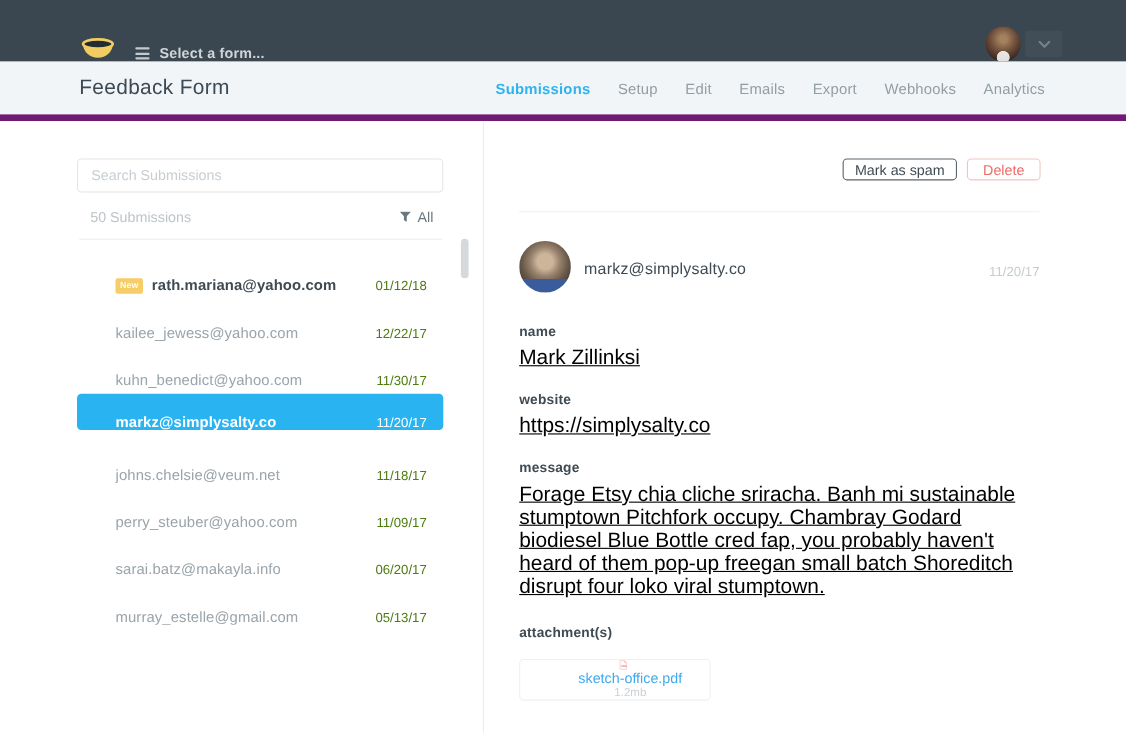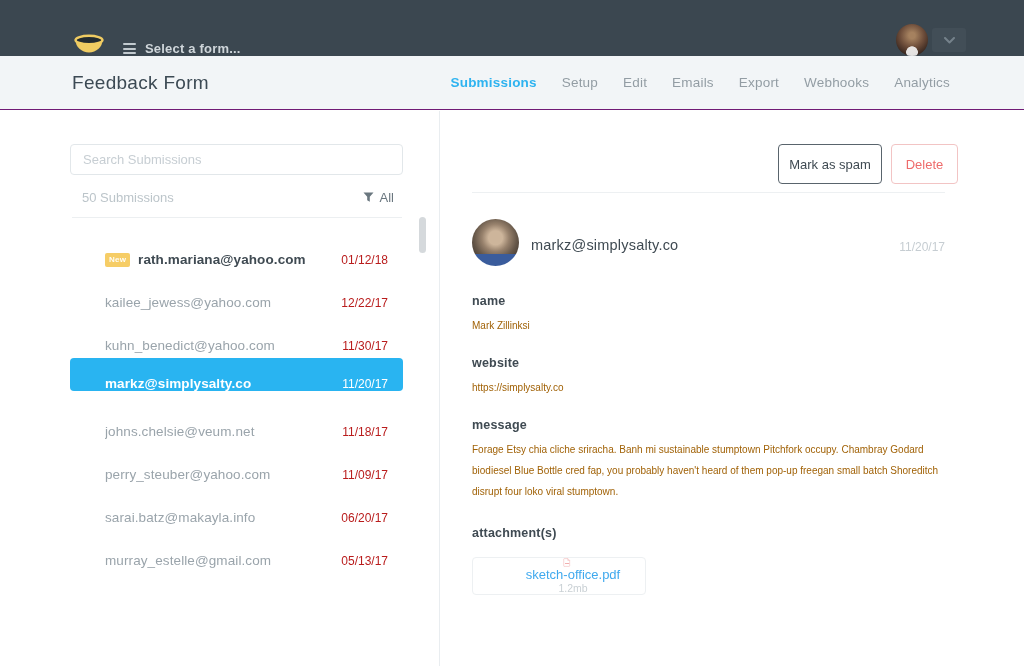--- a/index.html
+++ b/index.html
@@ -19,21 +19,21 @@
   .nav-right { margin-left:auto; margin-right:58px; display:flex; align-items:center; gap:4px; cursor:pointer; }
   .nav-avatar { width:32px; height:32px; border-radius:50%;
     background:
       radial-gradient(circle at 50% 88%, rgba(245,245,245,.9) 0 17%, rgba(245,245,245,0) 19%),
       radial-gradient(circle at 50% 36%, #a5815f 0 12%, #6e4e3b 45%, #35241d 78%, #201511 100%); }
   .chev-box { background:#424E57; border-radius:3px; width:34px; height:24px;
     display:flex; align-items:center; justify-content:center; }
 
   
   .page-header { position:absolute; left:0; top:56px; width:1024px; height:54px;
-    background:#F2F5F7; border-bottom:1px solid #701a75;
+    background:#F2F5F7; border-bottom:6px solid #701a75;
     display:flex; align-items:center; padding:0 74px 0 72px; }
   .page-title { font-size:19px; font-weight:500; color:#3C4A54; letter-spacing:.3px; }
   .tabs { margin-left:auto; display:flex; align-items:center; gap:25px; }
   .tab { font-size:13.5px; color:#939DA4; cursor:pointer; letter-spacing:.2px; }
   .tab.active { color:#2EB3F0; font-weight:700; }
 
   
   .content { position:absolute; left:0; top:111px; width:1024px; height:555px; background:#fff;padding-left:48px; }
   .left-panel { position:absolute; left:0; top:0; width:440px; height:555px;
     border-right:1px solid #E9EDF0; }
@@ -48,52 +48,52 @@
   .count-label { font-size:13px; color:#BCC5CA; }
   .filter { margin-left:auto; display:flex; align-items:center; gap:6px; cursor:pointer; }
   .filter-label { font-size:13px; color:#6A777F; }
 
   .list-divider { position:absolute; left:72px; top:106px; width:330px; height:1px; background:#ECEFF1; }
 
   .sub-list { position:absolute; left:70px; top:113px; width:333px; }
   .row { height:43px; display:flex; align-items:flex-end; padding:0 15px 0 35px; cursor:pointer; }
   .row-email { flex:1; font-size:13.5px; color:#9AA4AB; letter-spacing:.1px;
     white-space:nowrap; overflow:hidden; }
-  .row-date { font-size:12px; color:#b91c1c; }
+  .row-date { font-size:12px; color:#4d7c0f; }
   .row.unread .row-email { color:#3F4A52; font-weight:700; }
   .badge { background:#F6CD66; color:#FFFDF5; font-size:8px; font-weight:700;
     border-radius:2px; padding:3px 4px; margin-right:8px; line-height:1;
     letter-spacing:.2px; flex:none; }
   .row.selected { background:#29B4F1; border-radius:4px; height:33px; margin:5px 0; }
   .row.selected .row-email { color:#fff; font-weight:700; }
   .row.selected .row-date { color:#fff; }
 
   .scroll-thumb { position:absolute; left:419px; top:106px; width:7px; height:36px;
     background:#D5D9DC; border-radius:3.5px; cursor:pointer; }
 
   
-  .btn { position:absolute; top:33px; height:40px; background:#fff; border-radius:4px;
+  .btn { position:absolute; top:33px; height:20px; background:#fff; border-radius:4px;
     font-size:13px; font-family:"Liberation Sans", sans-serif; cursor:pointer;
-    display:flex; align-items:center; justify-content:center;margin-left:12px; }
+    display:flex; align-items:center; justify-content:center; }
   .btn-spam { left:766px; width:104px; border:1px solid #59646C; color:#3F4A52; }
   .btn-delete { left:879px; width:67px; border:1px solid #F2C4C4; color:#EE6B6B; }
 
   .detail-divider { position:absolute; left:472px; top:81px; width:473px; height:1px; background:#EDF0F2; }
 
   .d-avatar { position:absolute; left:472px; top:108px; width:47px; height:47px; border-radius:50%;
     background:
       linear-gradient(180deg, rgba(0,0,0,0) 0 74%, #3A5C9C 74%),
       radial-gradient(circle at 50% 40%, #cdb59b 0 19%, #97816c 37%, #665749 58%, #453b33 78%, #2f2823 100%); }
   .d-email { position:absolute; left:531px; top:126px; font-size:14.5px; color:#3F4A52; letter-spacing:.2px; }
   .d-date { position:absolute; right:79px; top:129px; font-size:12px; color:#C6CDD2; }
 
   .fields { position:absolute; left:472px; top:183px; width:473px; }
   .f-label { font-size:12.5px; font-weight:700; color:#3F4A52; line-height:15px;
     margin-bottom:6px; letter-spacing:.2px; }
-  .f-value { font-size:10px; color:#a16207; line-height:21px; margin-bottom:20px; }
+  .f-value { font-size:19px; color:#000000; line-height:21px; margin-bottom:20px;text-decoration:underline; }
   .f-value.message { margin-bottom:24px; }
   .attach-label { margin-bottom:16px; }
 
   .attach-card { width:174px; height:38px; border:1px solid #EDF0F2; border-radius:4px;
     display:flex; align-items:center; padding-left:16px; background:#fff;flex-direction:column; }
   .attach-name { font-size:13px; color:#3FA9EE; margin-left:12px; cursor:pointer; }
   .attach-size { font-size:10.5px; color:#C9D0D4; margin-left:12px; }
 </style>
 </head>
 <body>

